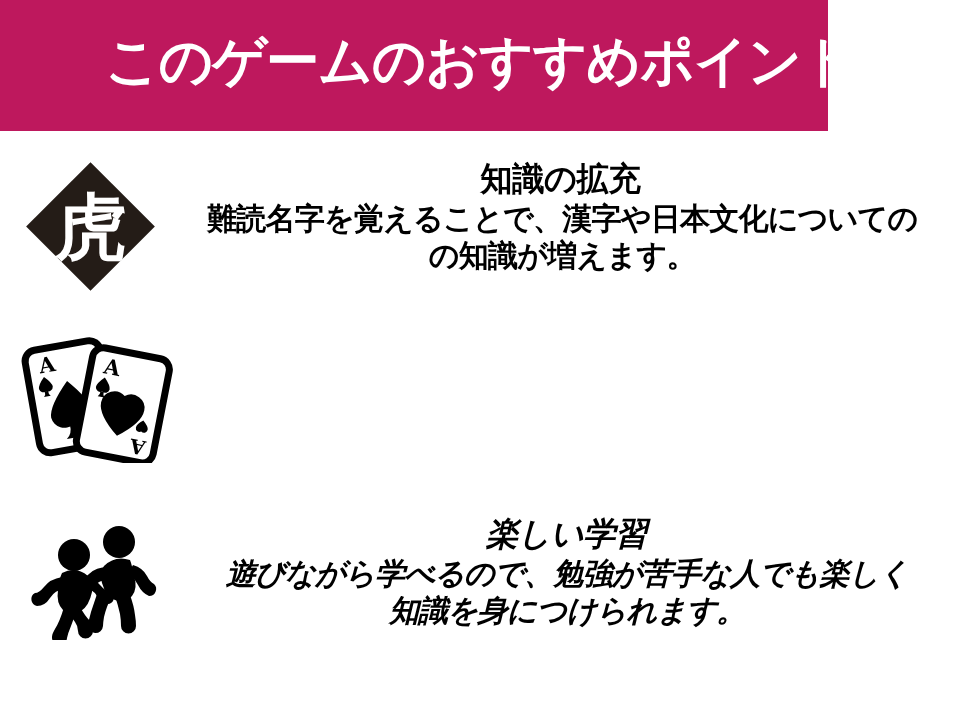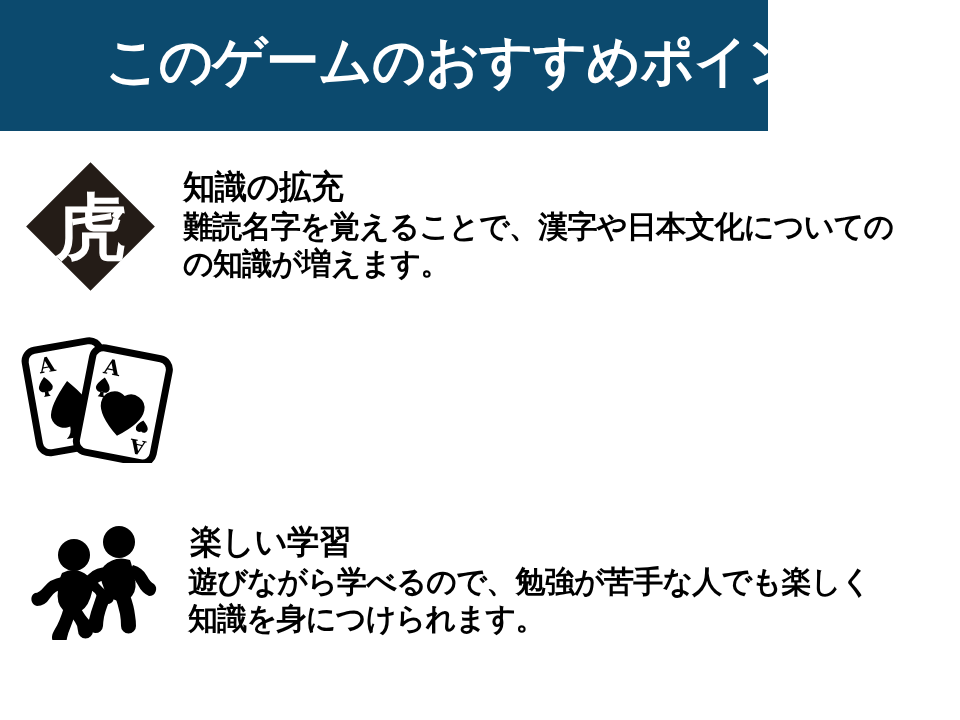--- a/index.html
+++ b/index.html
@@ -19,23 +19,23 @@
     width: 960px;
     height: 720px;
     background: #ffffff;
   }
 
   
   .header-band {
     position: absolute;
     left: 0;
     top: 0;
-    width: 768px;
+    width: 828px;
     height: 131px;
-    background: #0c4a6e;
+    background: #be185d;
   }
   .slide-title {
     position: absolute;
     left: 0;
     top: 26px;
     width: 960px;
     text-align: center;
     color: #ffffff;
     font-family: "DejaVu Sans", "Liberation Sans", sans-serif;
     font-size: 55px;
@@ -47,33 +47,34 @@
   }
 
   
   .feature {
     position: absolute;
     left: 0;
     width: 960px;
   }
   #feature-1 { top: 160px; height: 140px; }
   #feature-2 { top: 335px; height: 135px; }
-  #feature-3 { top: 515px; height: 140px; }
+  #feature-3 { top: 515px; height: 140px; font-style: italic; }
 
   .feature-icon {
     position: absolute;
     left: 18px;
     top: 0;
     width: 160px;
     height: 135px;
   }
   .feature-text {
     position: absolute;
-    top: 8px;
+    top: 0;
     width: 770px;
+    text-align: center;
   }
   #feature-1 .feature-text { left: 183px; }
   #feature-2 .feature-text { left: 191px; }
   #feature-3 .feature-text { left: 188px; }
 
   .feature-heading {
     color: #000000;
     font-size: 33px;
     font-weight: 700;
     line-height: 38px;

